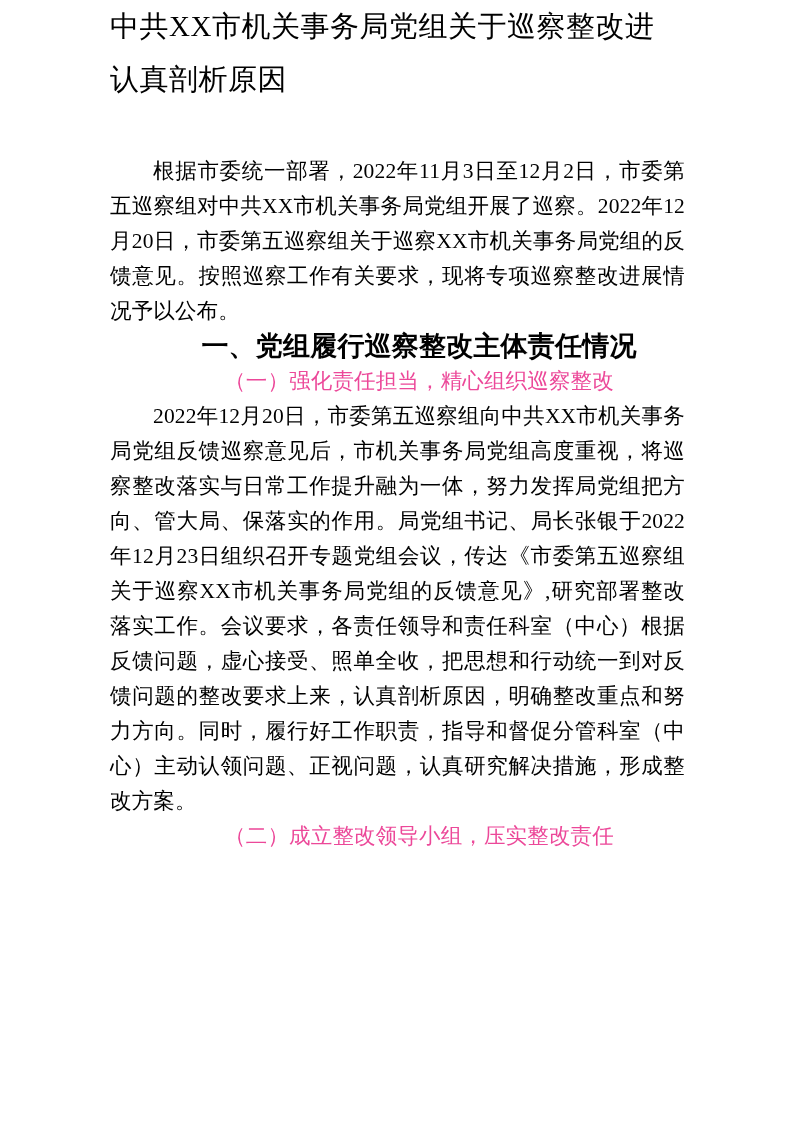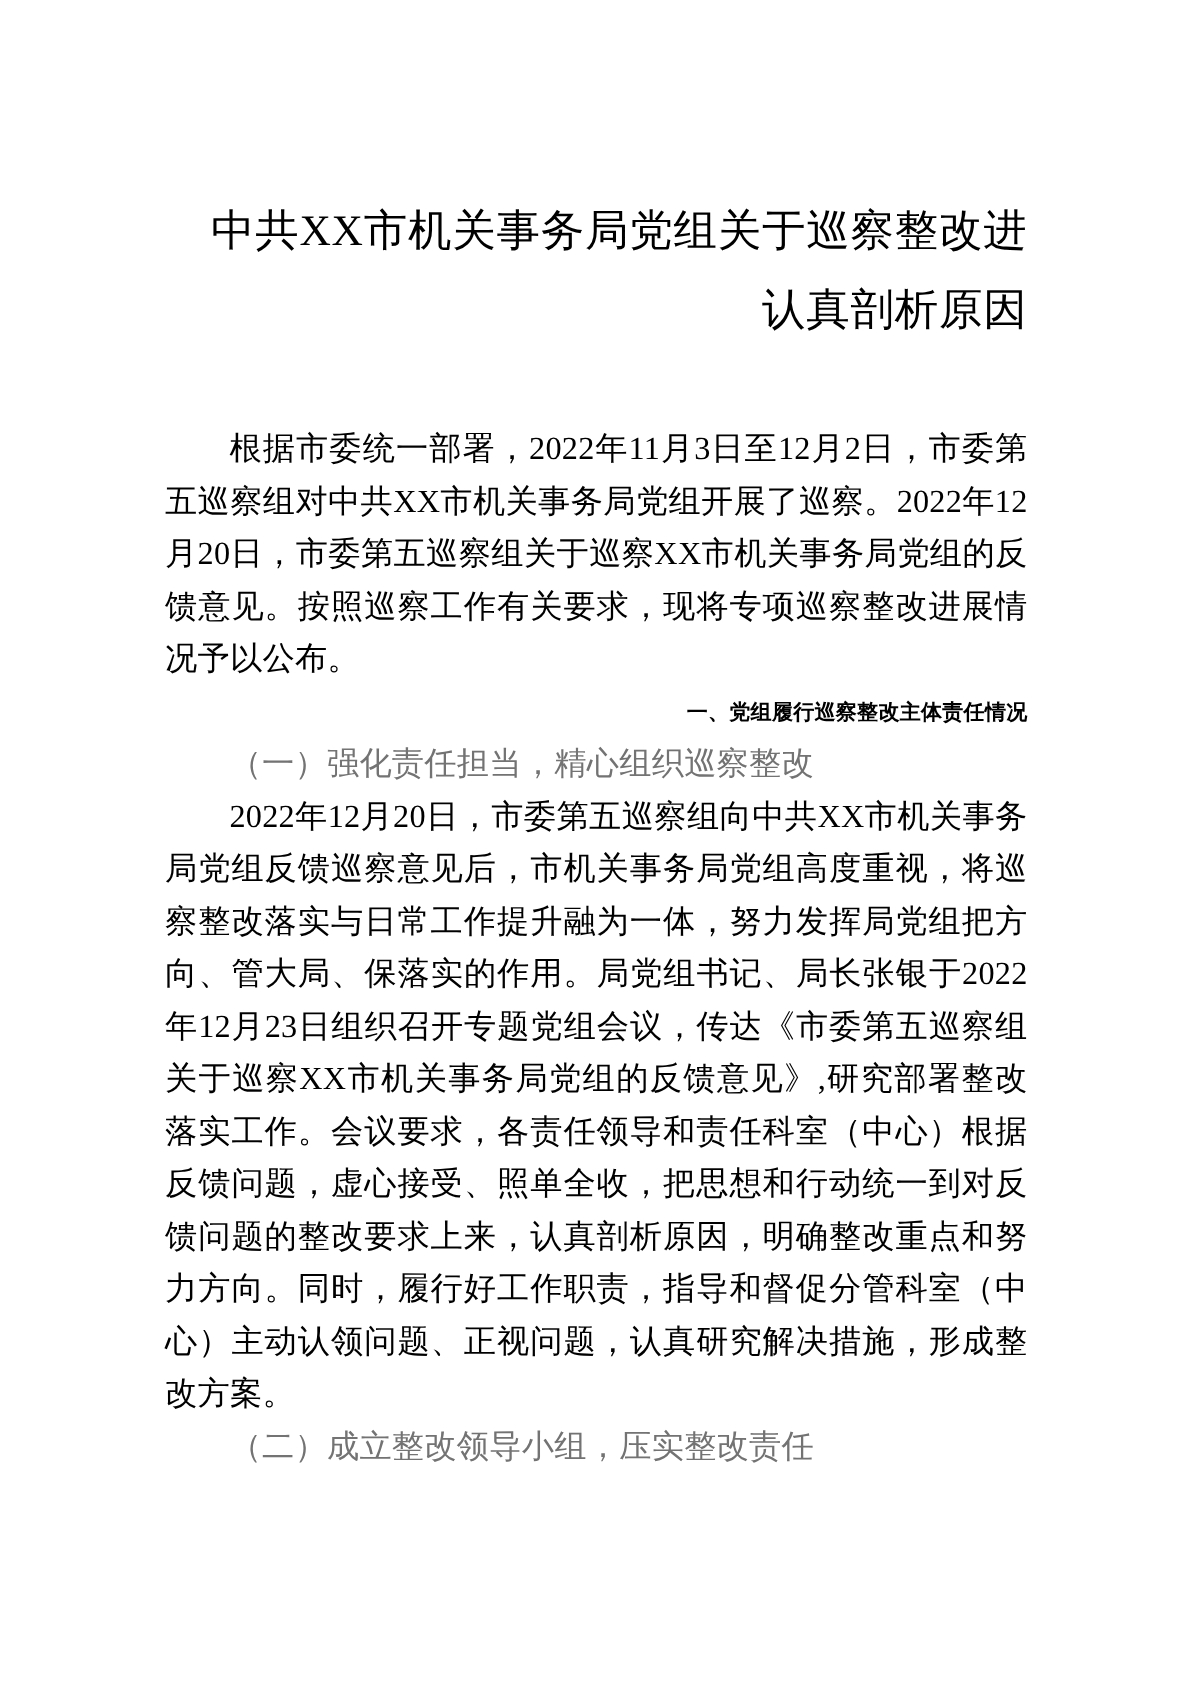--- a/index.html
+++ b/index.html
@@ -22,26 +22,25 @@
   .content {
     position: absolute;
     left: 110px;
     top: 0;
     width: 575px;
   }
 
   
   .doc-title {
     margin: 0;
-    padding-top: 128px;
     font-family: "Liberation Serif", "DejaVu Serif", serif;
     font-size: 29px;
     font-weight: 400;
     line-height: 53px;
-    text-align: right;
+    text-align: left;
     color: #000000;
     letter-spacing: 0.5px;
     white-space: normal;
   }
 
   
   .title-gap {
     height: 48px;
   }
 
@@ -56,38 +55,38 @@
     text-justify: inter-character;
     text-indent: 43px;          
     letter-spacing: 0.15px;
     word-break: break-all;
   }
 
   
   .heading-1 {
     margin: 0;
     font-family: "Liberation Sans", "DejaVu Sans", sans-serif;
-    font-size: 14px;
+    font-size: 27px;
     font-weight: 700;
     line-height: 35px;
     color: #000000;
-    text-align: right;
+    text-align: center;
     text-indent: 43px;
     letter-spacing: 0.2px;
   }
 
   
   .heading-2 {
     margin: 0;
     font-family: "Liberation Serif", "DejaVu Serif", serif;
     font-size: 21.5px;
     font-weight: 400;
     line-height: 35px;
-    color: #737373;
-    text-align: left;
+    color: #ec4899;
+    text-align: center;
     text-indent: 43px;
     letter-spacing: 0.15px;
   }
 </style>
 </head>
 <body>
 
 <div class="page">
   <div class="content">
 

